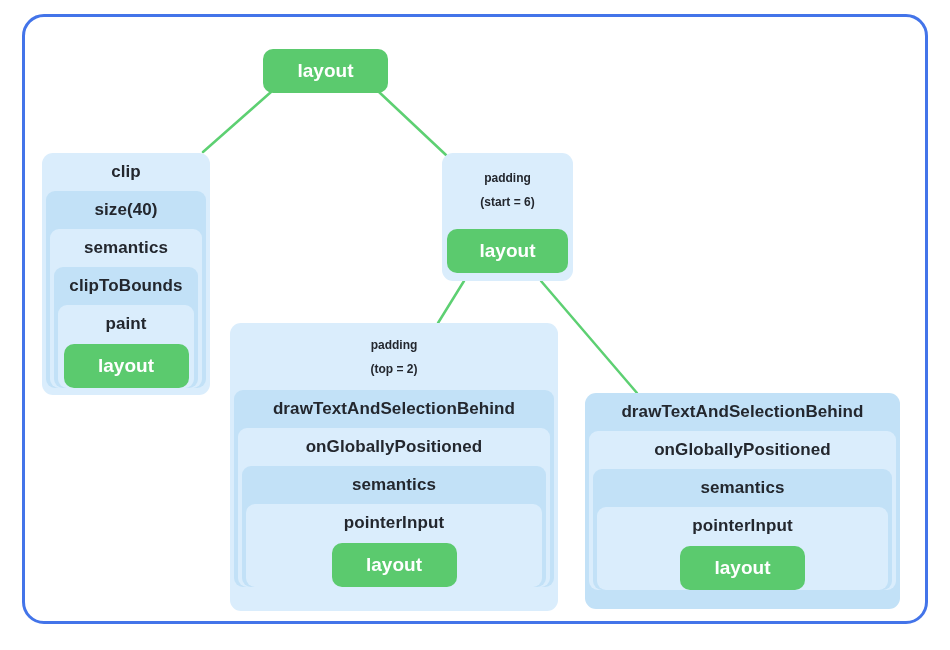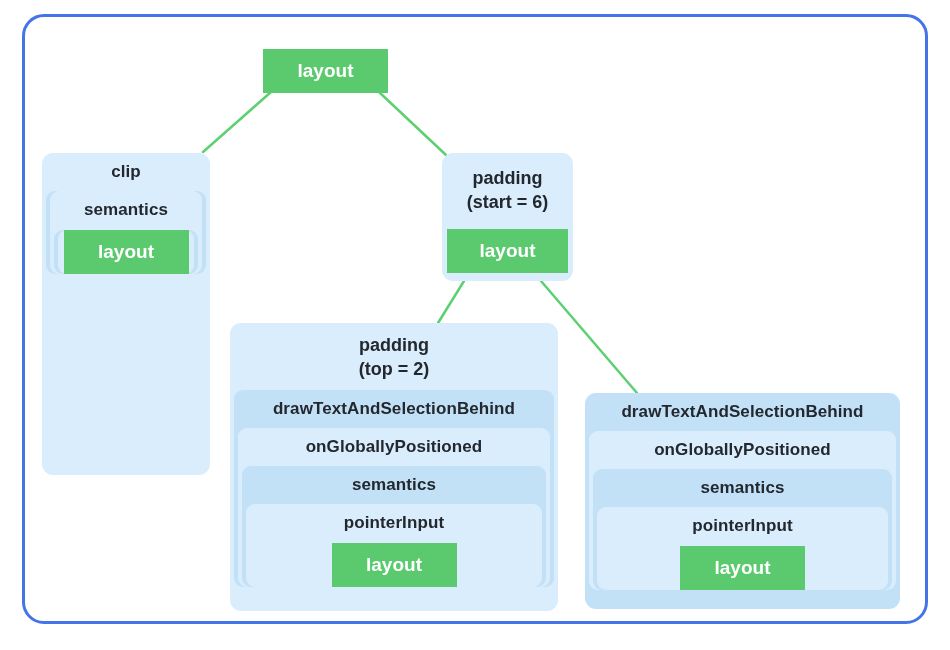--- a/index.html
+++ b/index.html
@@ -15,30 +15,30 @@
   .edges line{stroke:#5dd072;stroke-width:2.5;stroke-linecap:round;}
   .box{position:absolute;border-radius:11px;}
   .light{background:#daedfc;}
   .mid{background:#c2e1f7;}
   .hdr{
     height:38px;display:flex;align-items:center;justify-content:center;
     font-size:17px;font-weight:700;color:#23272e;letter-spacing:0.1px;white-space:nowrap;
   }
   .hdr2{
     display:flex;flex-direction:column;align-items:center;justify-content:center;
-    font-size:18px;font-weight:700;color:#23272e;line-height:24px;white-space:nowrap;
+    font-size:12px;font-weight:700;color:#23272e;line-height:24px;white-space:nowrap;
   }
   .nest{margin:0 4px 4px 4px;border-radius:9px;}
   .leaf{
-    width:125px;height:44px;margin:1px auto 5px auto;background:#5bca6e;border-radius:0;
+    width:125px;height:44px;margin:1px auto 5px auto;background:#5bca6e;border-radius:10px;
     display:flex;align-items:center;justify-content:center;
     color:#ffffff;font-size:19px;font-weight:700;
   }
   .root-leaf{position:absolute;left:263px;top:49px;margin:0;}
-  #box-clip{left:42px;top:153px;width:168px;height:322px;}
+  #box-clip{left:42px;top:153px;width:168px;height:242px;}
   #box-padding-start{left:442px;top:153px;width:131px;height:128px;}
   #box-padding-start .hdr2{height:74px;}
   #box-padding-start .leaf{margin:2px auto 6px auto;width:121px;}
   #box-padding-top{left:230px;top:323px;width:328px;height:288px;}
   #box-padding-top .hdr2{height:67px;}
   #box-drawtext{left:585px;top:393px;width:315px;height:216px;}
 </style>
 </head>
 <body>
 
@@ -51,24 +51,27 @@
     <line x1="379" y1="92" x2="446" y2="155"></line>
     <line x1="464" y1="281" x2="438" y2="323"></line>
     <line x1="541" y1="281" x2="637" y2="393"></line>
   </svg>
 
   <div class="leaf root-leaf">layout</div>
 
   <div class="box light" id="box-clip">
     <div class="hdr">clip</div>
     <div class="nest mid">
+      <div class="hdr">size(40)</div>
       <div class="nest light">
         <div class="hdr">semantics</div>
         <div class="nest mid">
+          <div class="hdr">clipToBounds</div>
           <div class="nest light">
+            <div class="hdr">paint</div>
             <div class="leaf">layout</div>
           </div>
         </div>
       </div>
     </div>
   </div>
 
   <div class="box light" id="box-padding-start">
     <div class="hdr2">
       <span>padding</span>

